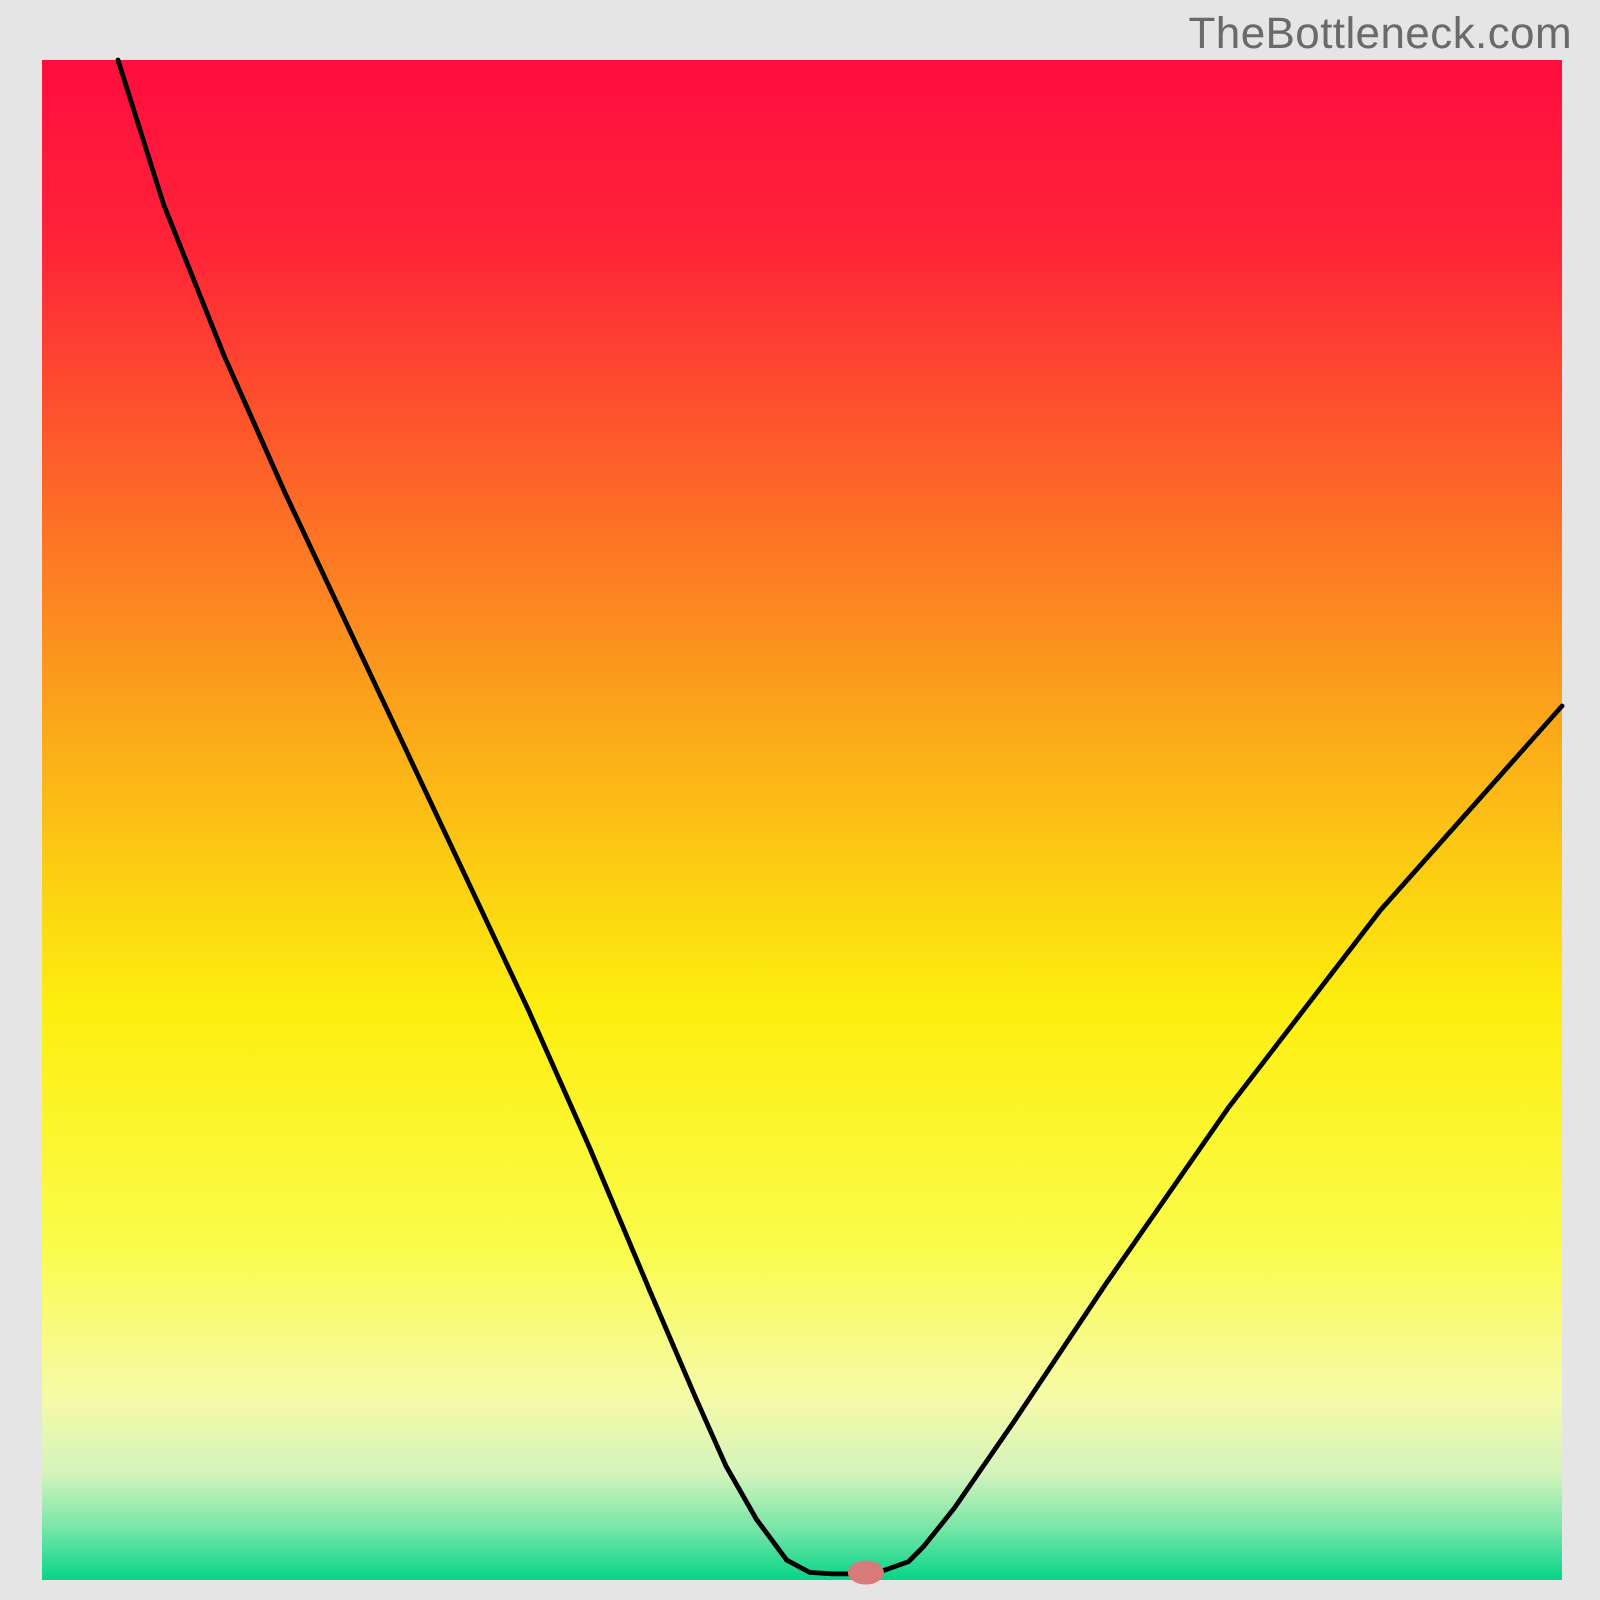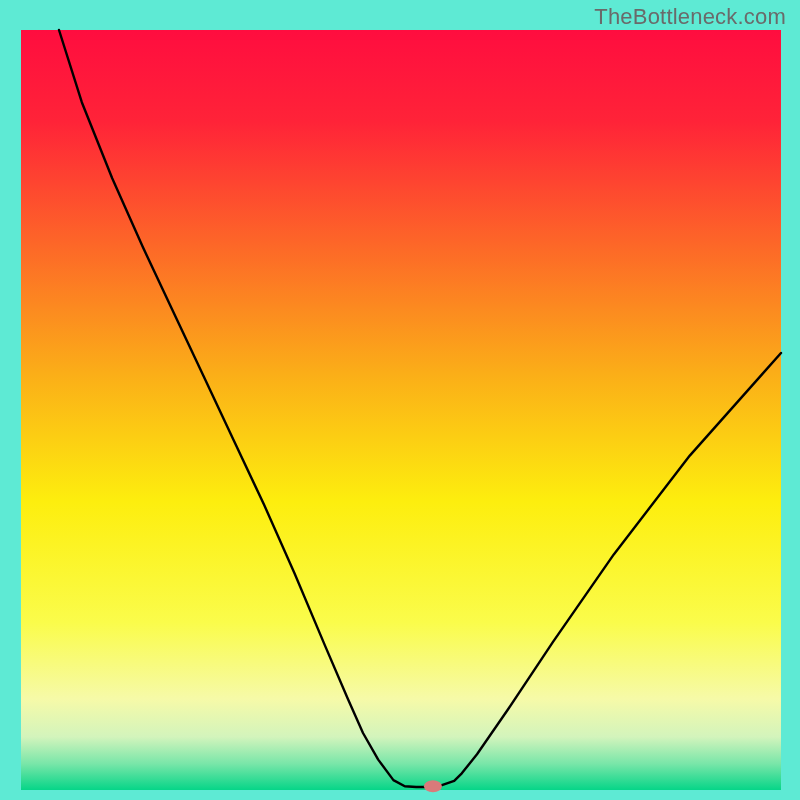--- a/index.html
+++ b/index.html
@@ -8,21 +8,21 @@
     width: 800px;
     height: 800px;
     background: #000;
     overflow: hidden;
     font-family: Arial, Helvetica, sans-serif;
   }
   .frame {
     position: relative;
     width: 800px;
     height: 800px;
-    background: #5eead4;
+    background: #e5e5e5;
   }
   .watermark {
     position: absolute;
     top: 4px;
     right: 14px;
     color: #6a6a6a;
     font-size: 22px;
     font-weight: 400;
     letter-spacing: 0.2px;
     z-index: 10;

